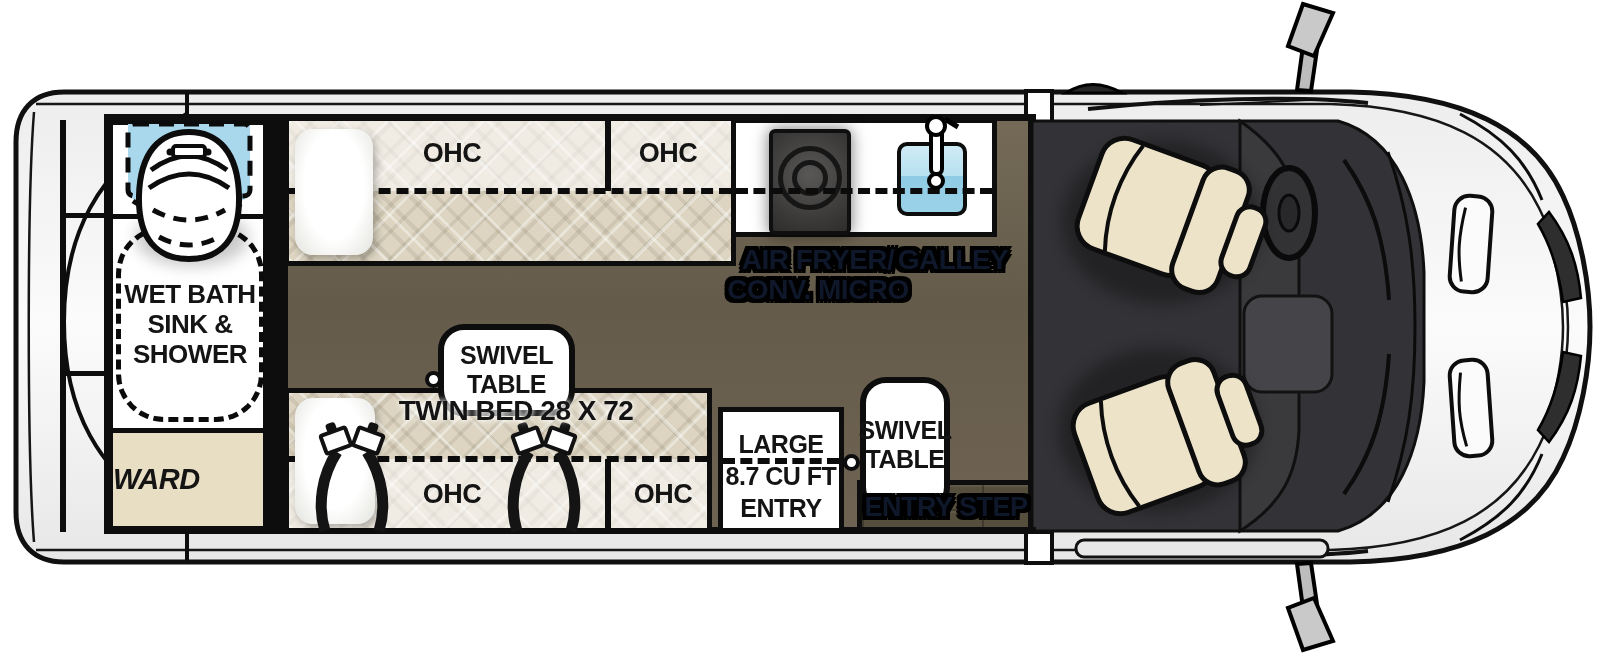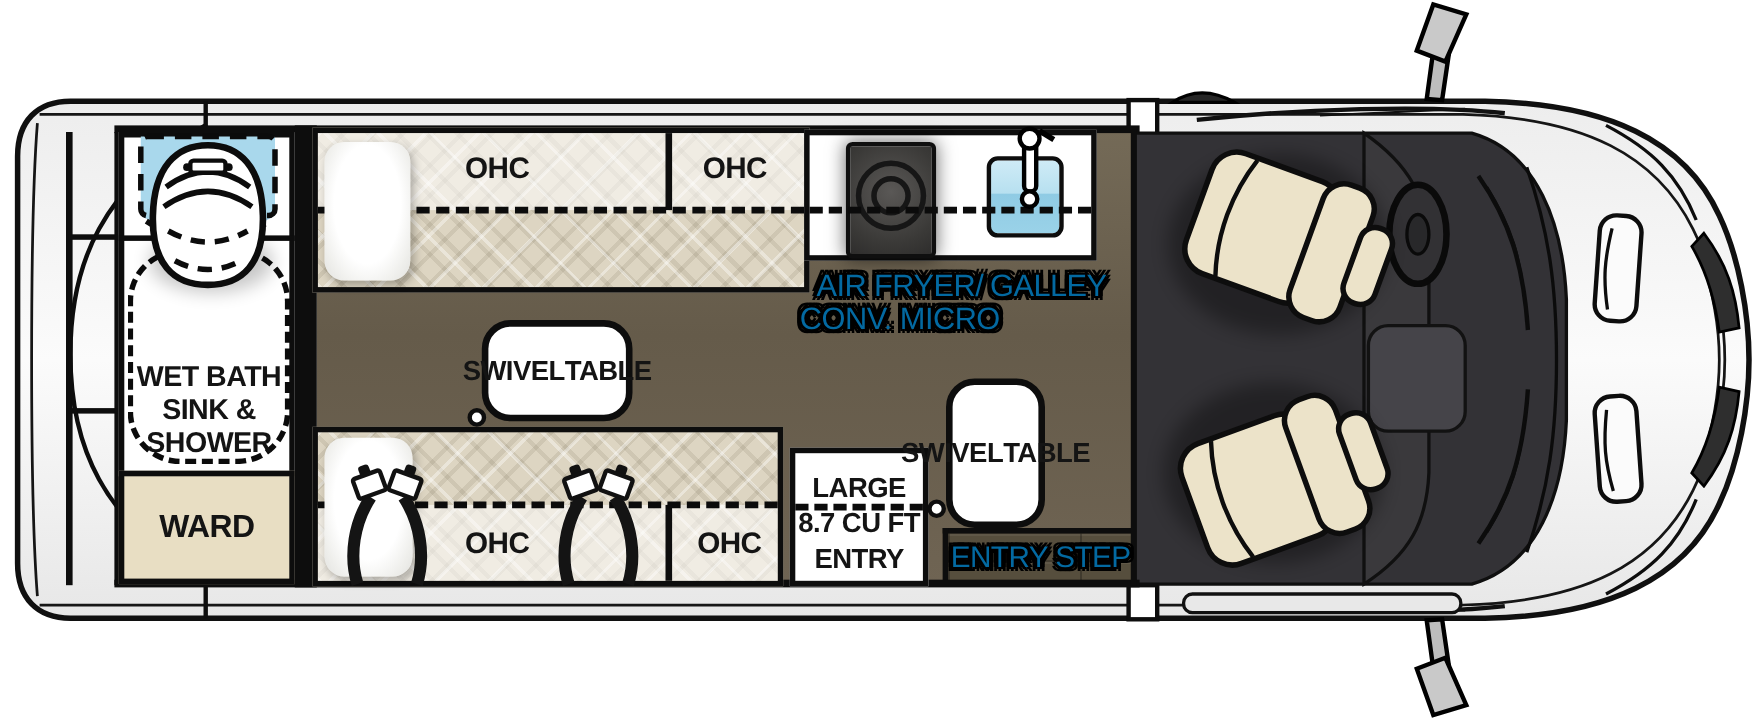--- a/index.html
+++ b/index.html
@@ -38,40 +38,40 @@
       repeating-linear-gradient(135deg, rgba(100,90,65,.12) 15px 19px, rgba(0,0,0,0) 19px 34px);
   }
   .bed{border:5px solid #0d0d0d;box-sizing:border-box;position:absolute;}
   .ohc-strip{position:absolute;left:0;right:0;background:rgba(255,255,255,.55);}
   .dashline{position:absolute;left:0;right:0;height:0;border-top:6px dashed #0b0b0b;}
   .vdivider{position:absolute;width:6px;background:#0d0d0d;}
   .pillow{position:absolute;border-radius:18px;
     background:radial-gradient(ellipse at 50% 45%, #ffffff 55%, #efefec 80%, #e2e2df);
     box-shadow:3px 4px 9px rgba(0,0,0,.28);}
   .ward{background:#e8dec3;border:5px solid #0d0d0d;box-sizing:border-box;
-        display:flex;align-items:center;justify-content:center;}
+        display:flex;align-items:center;font-style:italic;}
   .galley{background:#fff;border:5px solid #0d0d0d;box-sizing:border-box;}
   .airfryer{position:absolute;border:4px solid #0f0f0f;border-radius:6px;
     background:radial-gradient(circle at 50% 42%, #5a5856, #3a3937 70%, #2e2d2c);
     box-shadow:0 0 16px rgba(0,0,0,.55);}
   .ring{position:absolute;border-radius:50%;border:5px solid #161616;left:50%;top:46%;transform:translate(-50%,-50%);}
   .galleysink{position:absolute;border:4px solid #0d0d0d;border-radius:10px;box-sizing:border-box;
     background:linear-gradient(180deg,#cfebf6 0%,#b7e0f0 45%,#8fcbe4 46%,#9ad2e8 100%);}
   .bubble{background:#fff;border:6px solid #0d0d0d;border-radius:26px;box-sizing:border-box;
-    display:flex;align-items:center;justify-content:center;}
+    display:flex;flex-direction:column;align-items:center;justify-content:center;margin-top:33px;}
   .pointer-dot{position:absolute;width:17px;height:17px;border-radius:50%;background:#fff;border:4px solid #0d0d0d;box-sizing:border-box;}
   .refer{background:#fff;border:5px solid #0d0d0d;box-sizing:border-box;
     display:flex;flex-direction:column;align-items:center;padding-top:16px;}
   .bathblob{border:5px dashed #0b0b0b;border-radius:48px;box-sizing:border-box;
-    display:flex;flex-direction:column;align-items:center;justify-content:flex-end;}
+    display:flex;flex-direction:column;align-items:center;justify-content:center;}
   
   .lbl{font-weight:700;color:#141414;letter-spacing:-.5px;white-space:nowrap;}
   .ctr{position:absolute;transform:translate(-50%,-50%);text-align:center;}
   .halo{text-shadow:0 0 5px rgba(255,255,255,.95),0 0 8px rgba(255,255,255,.85);}
-  .outline-w{font-weight:400;color:#0369a1;white-space:nowrap;letter-spacing:-.5px;
+  .outline-w{font-weight:700;color:#0f172a;white-space:nowrap;letter-spacing:-.5px;
     text-shadow:
       -4px -4px 0 #000, 4px -4px 0 #000, -4px 4px 0 #000, 4px 4px 0 #000,
       -4px 0 0 #000, 4px 0 0 #000, 0 -4px 0 #000, 0 4px 0 #000,
       -2px -2px 0 #000, 2px -2px 0 #000, -2px 2px 0 #000, 2px 2px 0 #000;}
   .fs27{font-size:27px}.fs28{font-size:28px}.fs25{font-size:25px}.fs26{font-size:26px;line-height:30px}.fs29{font-size:29px}
   .refer .lbl{line-height:32px;font-size:25px;}
 </style>
 </head>
 <body>
 
@@ -208,20 +208,21 @@
     <div class="lbl fs25">TABLE</div>
   </div>
   <div class="pointer-dot z30" style="left:425px;top:371px"></div>
 
   <div class="bed quilt z20" style="left:284px;top:388px;width:428px;height:145px">
     <div class="ohc-strip" style="top:66px;bottom:0"></div>
     <div class="vdivider" style="left:316px;top:66px;bottom:0"></div>
     <div class="dashline" style="top:63px"></div>
     <div class="pillow" style="left:6px;top:5px;width:80px;height:126px"></div>
   </div>
+  <div class="ctr z70 lbl fs28 halo" style="left:516px;top:411px">TWIN BED 28 X 72</div>
   <div class="ctr z70 lbl fs27" style="left:452px;top:494px">OHC</div>
   <div class="ctr z70 lbl fs27" style="left:663px;top:494px">OHC</div>
 
   <div class="abs z20 refer" style="left:718px;top:407px;width:126px;height:126px">
     <div class="dashline" style="top:46px"></div>
     <span class="lbl">LARGE</span>
     <span class="lbl">8.7 CU FT</span>
     <span class="lbl">ENTRY</span>
   </div>
 

